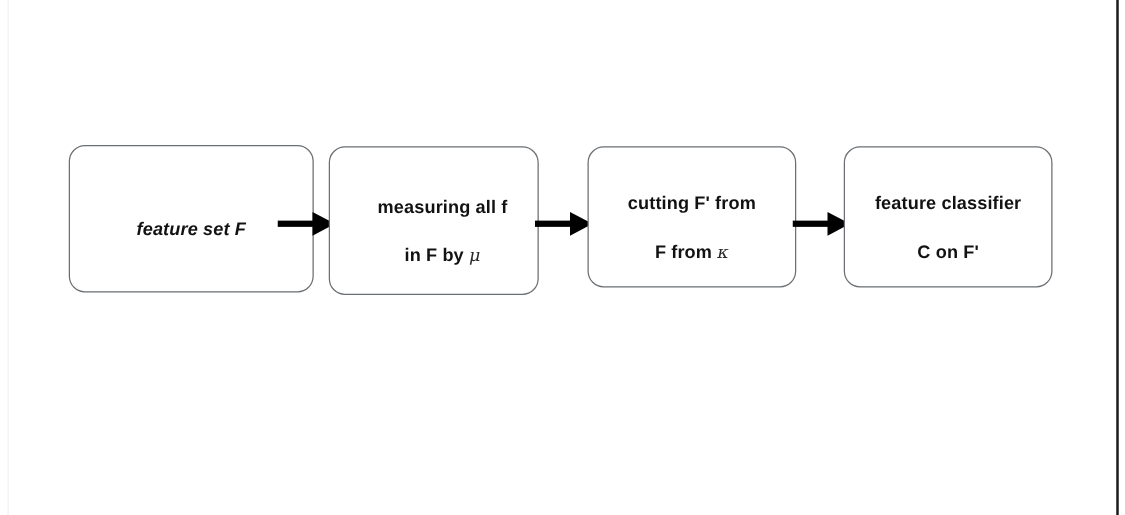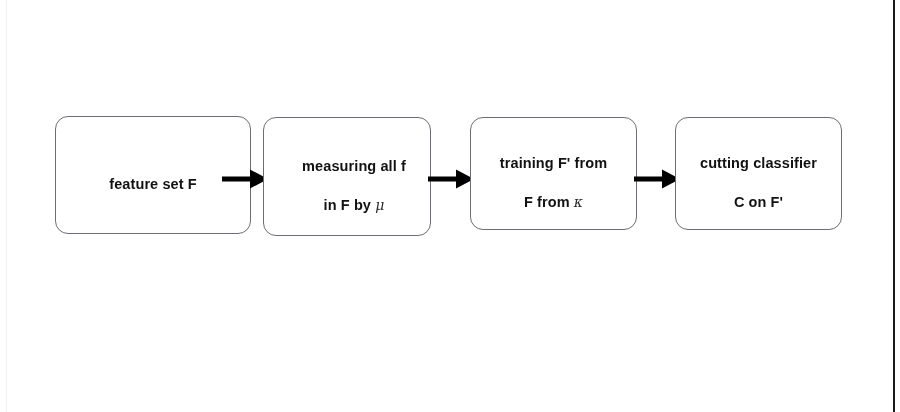--- a/index.html
+++ b/index.html
@@ -66,21 +66,21 @@
   }
   .sym {
     font-family: "DejaVu Serif", serif;
     font-style: italic;
     font-weight: normal;
     font-size: 14px;
     color: #2a2a2a;
   }
 
   
-  #node-1 { left: 55px;  top: 116px; width: 196px; height: 118px; }
+  #node-1 { left: 55px;  top: 116px; width: 196px; height: 118px; font-style: italic; }
   #node-2 { left: 263px; top: 117px; width: 168px; height: 119px; padding-left: 14px; }
   #node-3 { left: 470px; top: 117px; width: 167px; height: 113px; }
   #node-4 { left: 675px; top: 117px; width: 167px; height: 113px; }
 
   
   .arrow {
     position: absolute;
     height: 24px;
     display: block;
   }
@@ -116,31 +116,31 @@
       </div>
     </div>
 
     <svg class="arrow" id="arrow-2" viewBox="0 0 46 24">
       <rect x="0" y="9.5" width="30" height="5" fill="#000000"></rect>
       <polygon points="28,2.5 46,12 28,21.5" fill="#000000"></polygon>
     </svg>
 
     <div class="node" id="node-3">
       <div class="node-label">
-        <span>training F' from</span><br>
+        <span>cutting F' from</span><br>
         <span>F from </span><span class="sym">κ</span>
       </div>
     </div>
 
     <svg class="arrow" id="arrow-3" viewBox="0 0 46 24">
       <rect x="0" y="9.5" width="30" height="5" fill="#000000"></rect>
       <polygon points="28,2.5 46,12 28,21.5" fill="#000000"></polygon>
     </svg>
 
     <div class="node" id="node-4">
       <div class="node-label">
-        <span>cutting classifier</span><br>
+        <span>feature classifier</span><br>
         <span>C on F'</span>
       </div>
     </div>
 
   </div>
 </div>
 
 </body></html>

